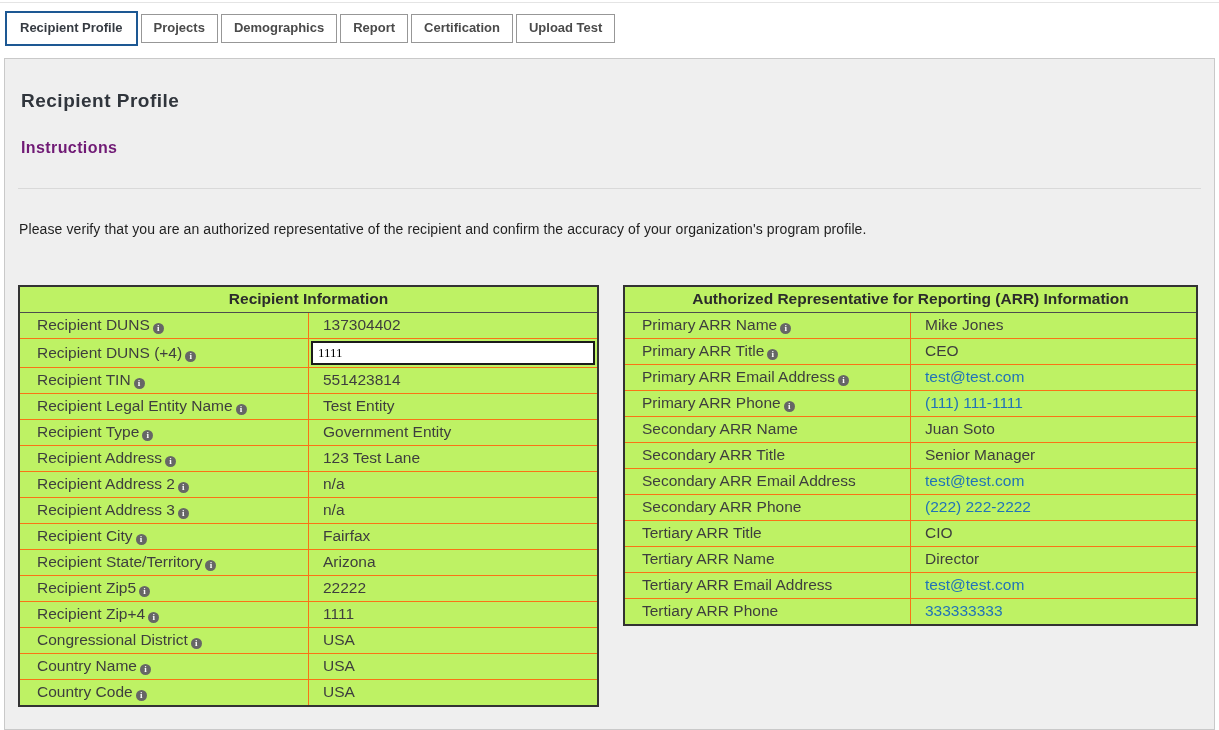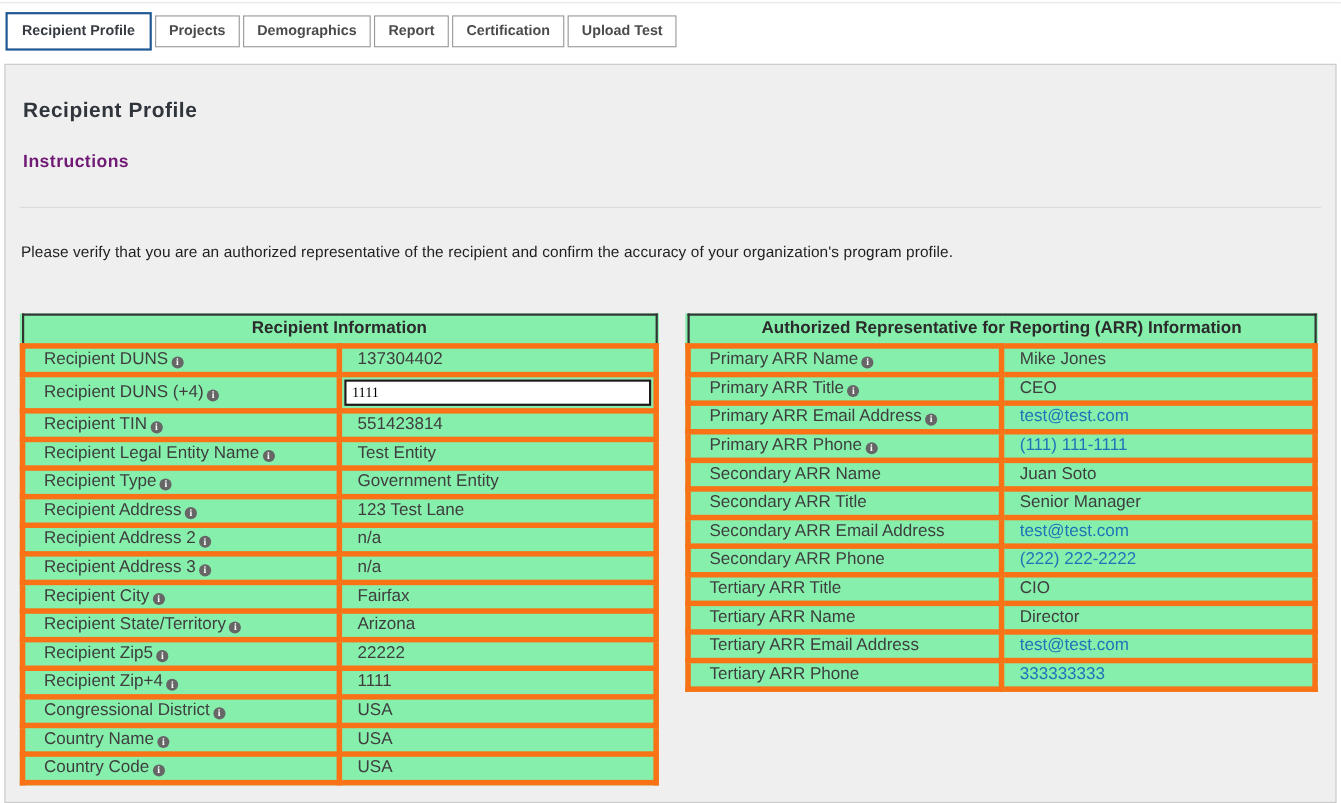--- a/index.html
+++ b/index.html
@@ -54,33 +54,33 @@
   .divider { border-top: 1px solid #d9d9d9; margin: 31px 0 0; }
   .instructions {
     font-size: 14px; color: #1f1f1f; letter-spacing: 0.1px;
     margin: 32px 0 0 1px;
   }
 
   
   .tables { display: flex; gap: 24px; align-items: flex-start; margin-top: 48px; }
   table {
     border-collapse: collapse;
-    background: #86efac;
+    background: #bef264;
     border: 2px solid #333333;
     table-layout: fixed;
   }
   table.recipient-table { width: 581px; }
   table.arr-table { width: 575px; }
   th {
     font-size: 15.5px; font-weight: bold; color: #2b2b2b;
     text-align: center; padding: 3px 6px 4px;
     border: 1px solid #4d4d4d; height: 26px;
   }
   td {
-    border: 5px solid #f97316;
+    border: 1px solid #f97316;
     font-size: 15.5px; color: #3e3e3e;
     height: 26px; padding: 0;
     vertical-align: middle;
   }
   td.label-cell { width: 49%; padding: 1px 6px 2px 17px; }
   .val { display: block; padding: 1px 6px 2px 14px; text-decoration: none; color: #3e3e3e; }
   a.val { color: #2173b8; cursor: pointer; }
   .info-icon {
     display: inline-block; width: 11px; height: 11px;
     border-radius: 50%; background: #666666; color: #ffffff;

